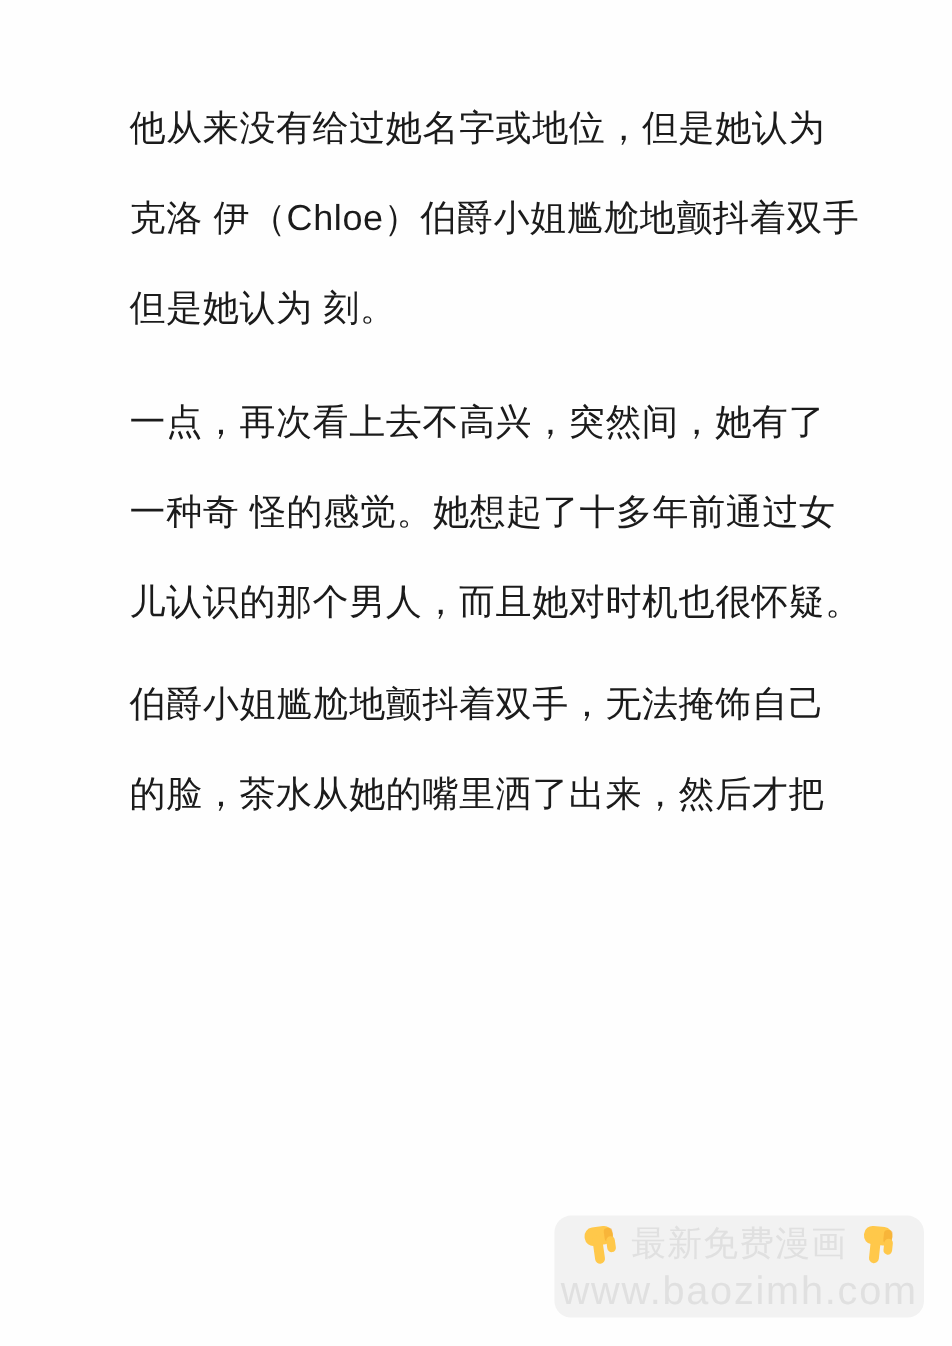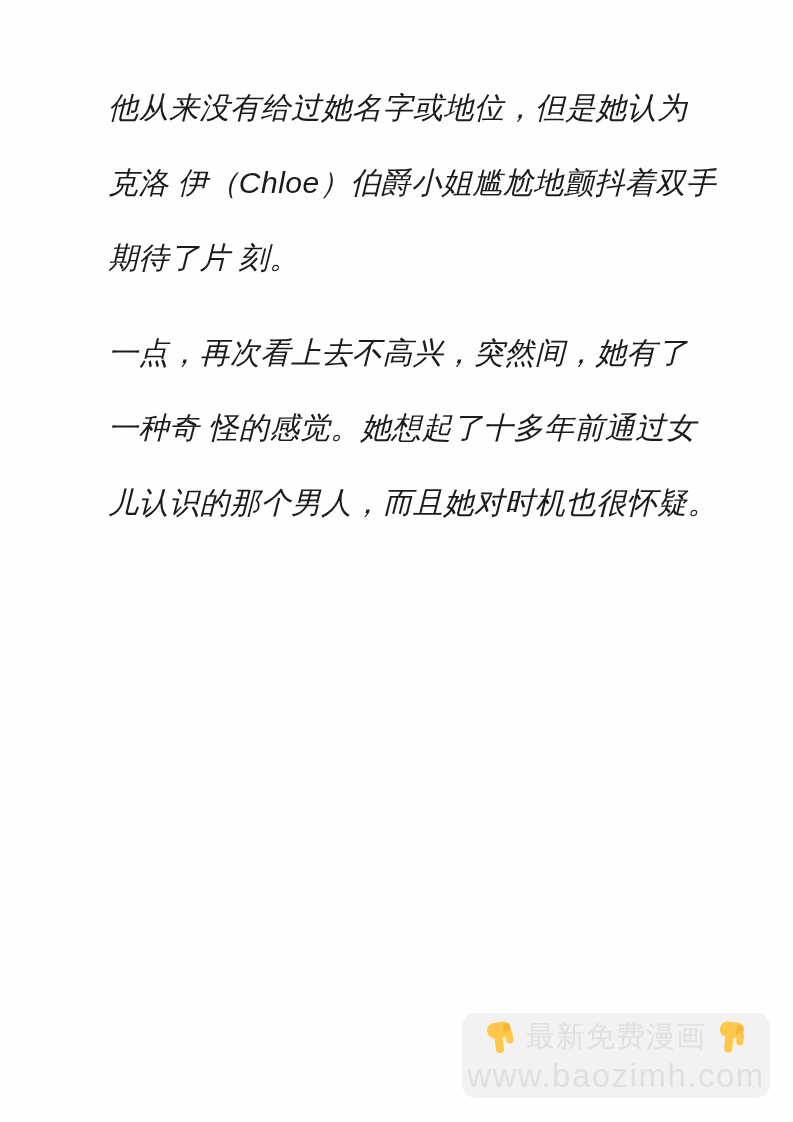--- a/index.html
+++ b/index.html
@@ -24,21 +24,20 @@
     font-size: 30px;
     font-weight: 400;
   }
   .para { margin: 0; }
   .para.gap-large { margin-bottom: 20px; }
   .para.gap-small { margin-bottom: 10px; }
   .line {
     line-height: 75px;
     white-space: nowrap;
     letter-spacing: 0.5px;
-    font-style: italic;
   }
   
   .watermark {
     position: absolute;
     left: 462px;
     top: 1013px;
     width: 308px;
     height: 85px;
     background: #f2f2f2;
     border-radius: 14px;
@@ -65,26 +64,30 @@
   }
   .hand-icon { display: block; }
 </style>
 </head>
 <body>
 
 <div class="text-body">
     <div class="para gap-large">
       <div class="line">他从来没有给过她名字或地位，但是她认为</div>
       <div class="line">克洛 伊（Chloe）伯爵小姐尴尬地颤抖着双手</div>
-      <div class="line">期待了片 刻。</div>
+      <div class="line">但是她认为 刻。</div>
     </div>
     <div class="para gap-small">
       <div class="line">一点，再次看上去不高兴，突然间，她有了</div>
       <div class="line">一种奇 怪的感觉。她想起了十多年前通过女</div>
       <div class="line">儿认识的那个男人，而且她对时机也很怀疑。</div>
+    </div>
+    <div class="para">
+      <div class="line">伯爵小姐尴尬地颤抖着双手，无法掩饰自己</div>
+      <div class="line">的脸，茶水从她的嘴里洒了出来，然后才把</div>
     </div>
   </div>
 
 <div class="watermark">
   <div class="wm-row">
     <svg class="hand-icon" width="37" height="37" viewBox="0 0 36 36" aria-hidden="true">
       <g transform="rotate(-8 18 18)">
         <rect x="6" y="3" width="23" height="15" rx="7" fill="#FFC84A"></rect>
         <rect x="22" y="5" width="7" height="11" rx="3" fill="#F3A62B" opacity="0.55"></rect>
         <rect x="12" y="10" width="8" height="23" rx="4" fill="#FFC84A"></rect>

